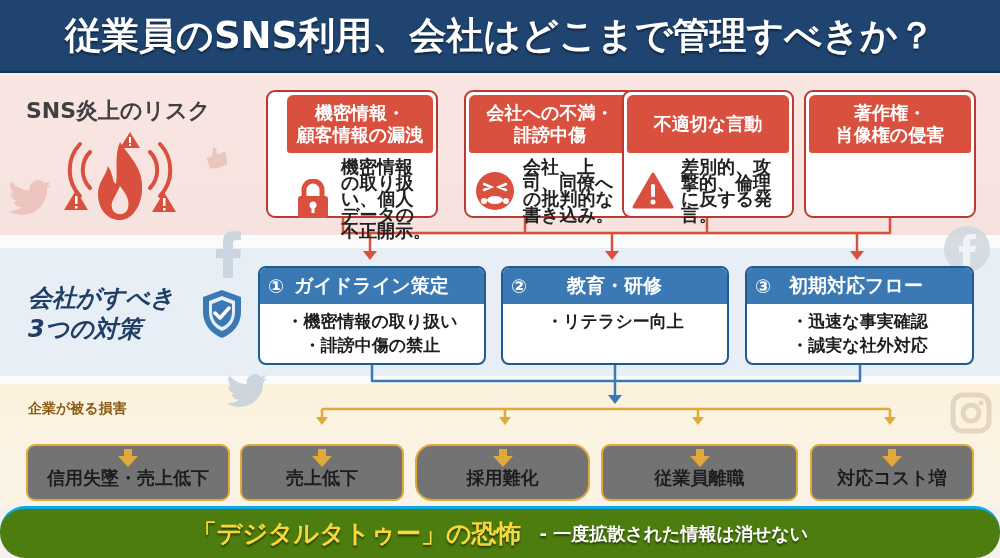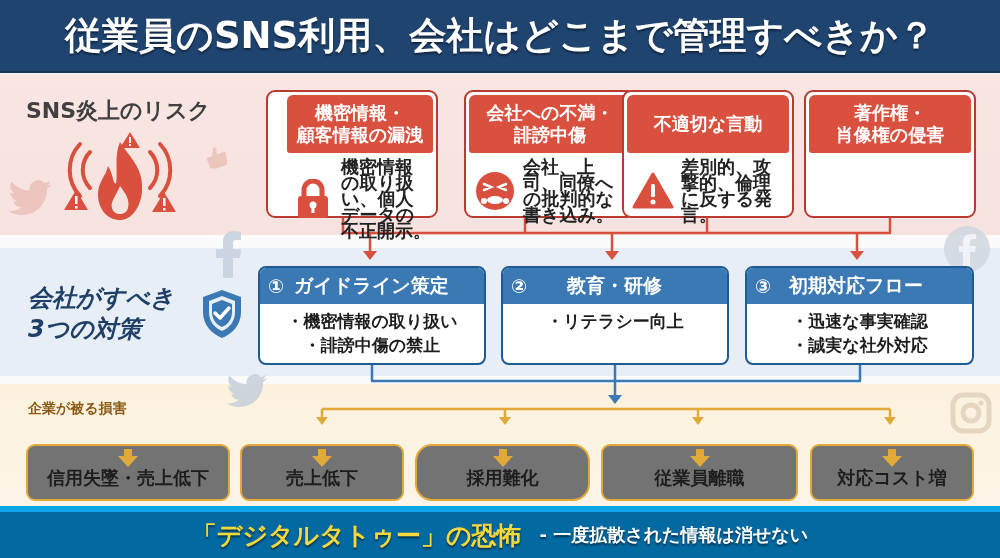--- a/index.html
+++ b/index.html
@@ -9,21 +9,21 @@
   .header { position: absolute; left: 0; top: 0; width: 1000px; height: 73px; background: #1f4470; border-bottom: 2px solid #163456; display: flex; align-items: center; justify-content: center; }
   .header h1 { color: #ffffff; font-size: 37px; font-weight: bold; letter-spacing: 0px; text-shadow: 0 2px 2px rgba(0,0,0,0.45); white-space: nowrap; }
 
   .band { position: absolute; left: 0; width: 1000px; }
   .band-risk { top: 75px; height: 160px; background: linear-gradient(#f9e6e2, #f6e3df); }
   .band-gap1 { top: 235px; height: 13px; background: #fbfbfc; }
   .band-measure { top: 248px; height: 128px; background: #e7eef6; }
   .band-gap2 { top: 376px; height: 8px; background: #fbfbfc; }
   .band-damage { top: 384px; height: 122px; background: linear-gradient(#fbf1dd, #fcf5e7); }
 
-  .footer { position: absolute; left: 0; top: 506px; width: 1000px; height: 52px; background: #0369a1; border-top: 6px solid #0ea5e9; display: flex; align-items: center; justify-content: center; white-space: nowrap; }
+  .footer { position: absolute; left: 0; top: 506px; width: 1000px; height: 52px; background: #4d7c0f; border-top: 3px solid #0ea5e9; display: flex; align-items: center; justify-content: center; white-space: nowrap; border-radius: 25px; }
   .footer .hl { color: #f7d83a; font-size: 25px; font-weight: bold; text-shadow: 0 2px 2px rgba(0,0,0,0.5); }
   .footer .rest { color: #ffffff; font-size: 18px; font-weight: bold; text-shadow: 0 2px 2px rgba(0,0,0,0.5); margin-left: 18px; }
 
   
   .bgicon { position: absolute; opacity: 0.9; }
 
   
   .sec-label { position: absolute; font-weight: bold; white-space: nowrap; }
   .risk-label { left: 26px; top: 96px; font-size: 22px; color: #404040; }
   .measure-label { left: 28px; top: 283px; font-size: 24px; color: #1f3f66; line-height: 31px; font-style: italic; }

